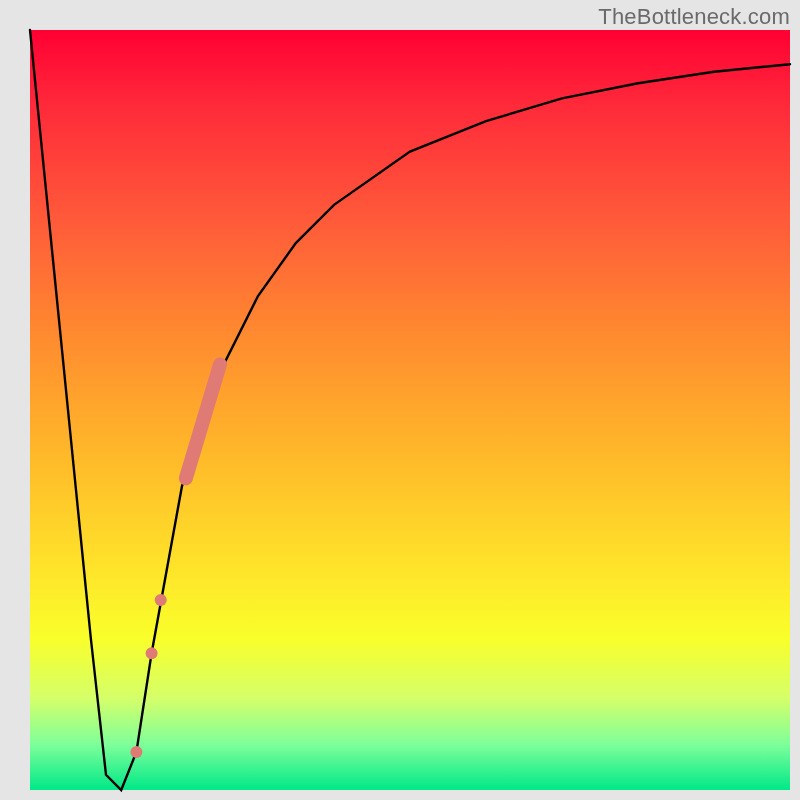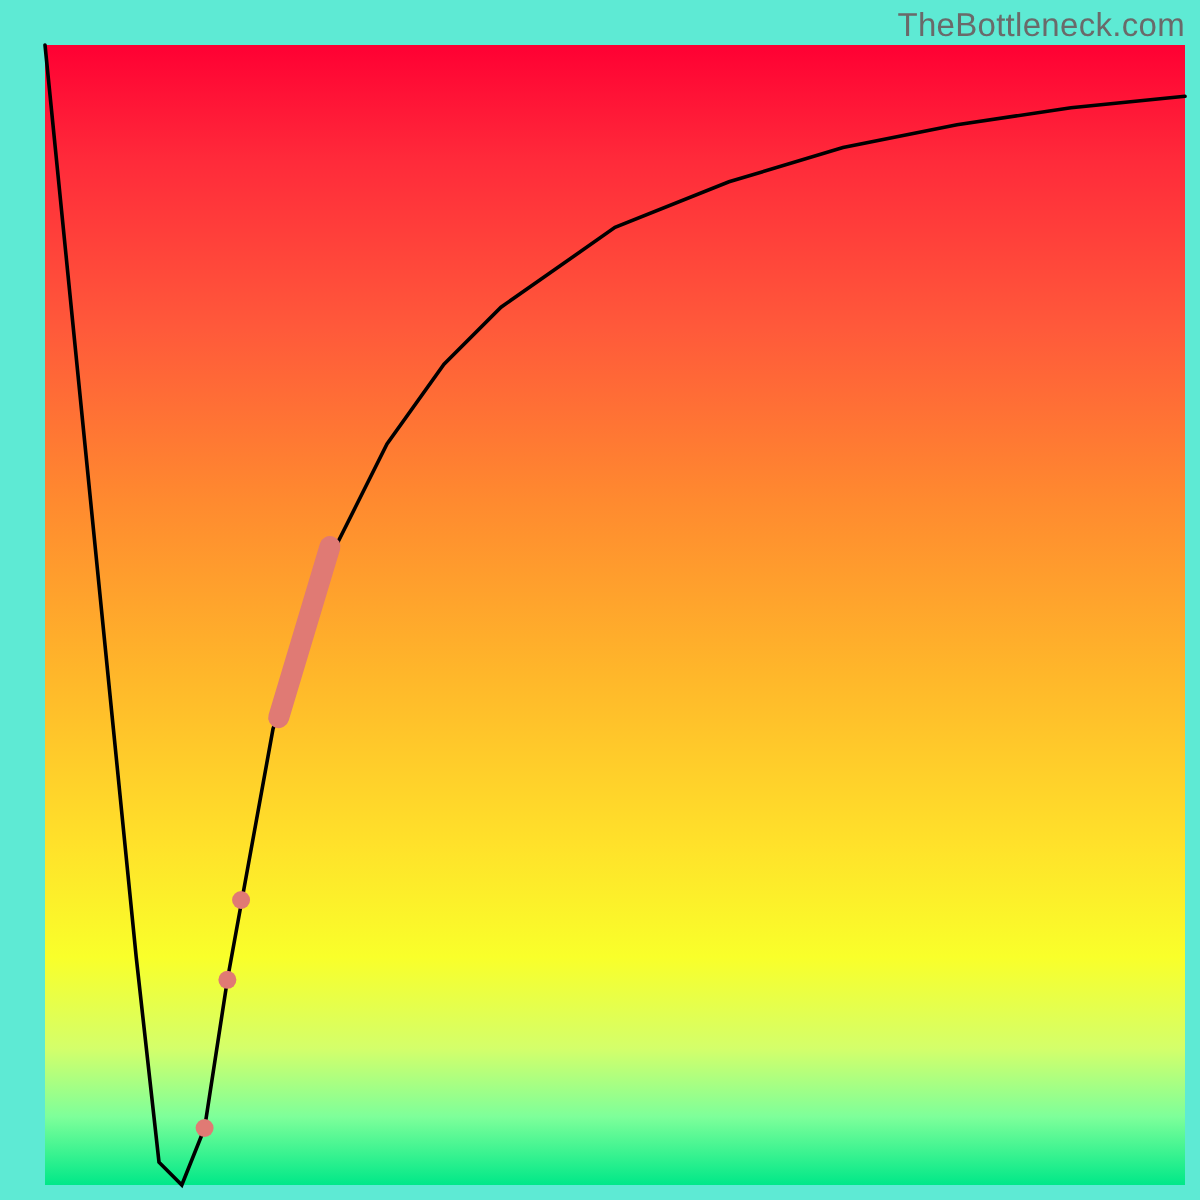--- a/index.html
+++ b/index.html
@@ -7,21 +7,21 @@
     padding: 0;
     width: 800px;
     height: 800px;
     background: #000;
     font-family: Arial, Helvetica, sans-serif;
   }
   .frame {
     position: relative;
     width: 800px;
     height: 800px;
-    background: #5eead4;
+    background: #e5e5e5;
   }
   .plot-area {
     position: absolute;
     left: 30px;
     top: 30px;
     width: 760px;
     height: 760px;
     
     background: linear-gradient(
       to bottom,

